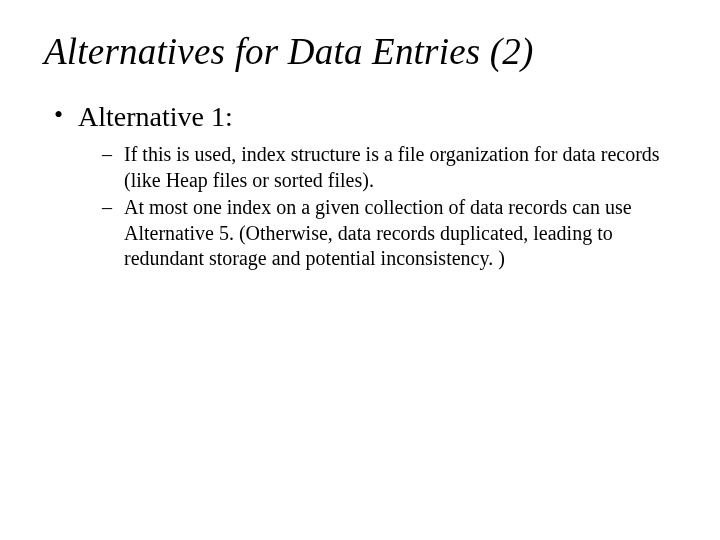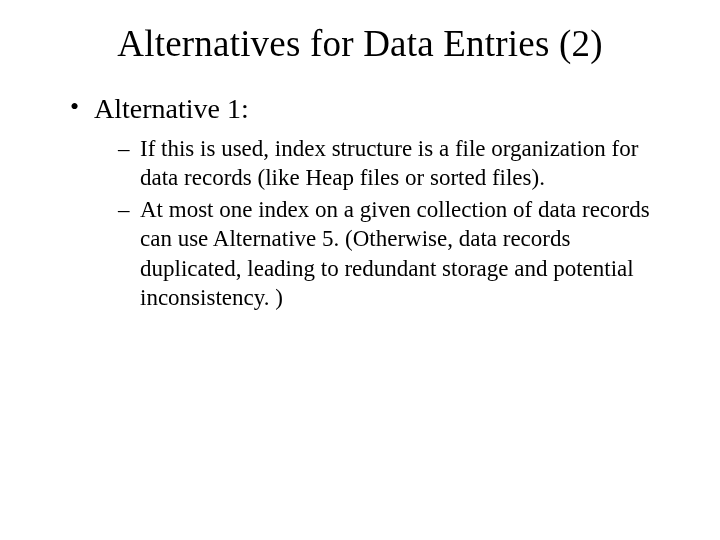--- a/index.html
+++ b/index.html
@@ -13,27 +13,28 @@
   }
   .slide {
     box-sizing: border-box;
     width: 720px;
     height: 540px;
     padding: 22px 44px 30px 44px;
   }
   .title {
     font-size: 37px;
     font-weight: normal;
-    text-align: center;
-    margin: 0 0 26px 0;
+    text-align: left;
+    margin: 8px 0 26px 0;
     letter-spacing: 0.2px;
+    font-style: italic;
   }
   ul.bullets {
     list-style: none;
-    margin: 16px;
+    margin: 0;
     padding: 0 0 0 8px;
   }
   ul.bullets > li {
     position: relative;
     padding-left: 26px;
     font-size: 28px;
     line-height: 1.25;
     margin-bottom: 10px;
   }
   ul.bullets > li::before {
@@ -44,21 +45,21 @@
     font-size: 26px;
   }
   ul.dashes {
     list-style: none;
     margin: 8px 0 0 0;
     padding: 0 0 0 24px;
   }
   ul.dashes > li {
     position: relative;
     padding-left: 22px;
-    font-size: 23px;
+    font-size: 20px;
     line-height: 1.28;
     margin-bottom: 2px;
   }
   ul.dashes > li::before {
     content: "–";
     position: absolute;
     left: 0;
     top: 0;
   }
 </style>

